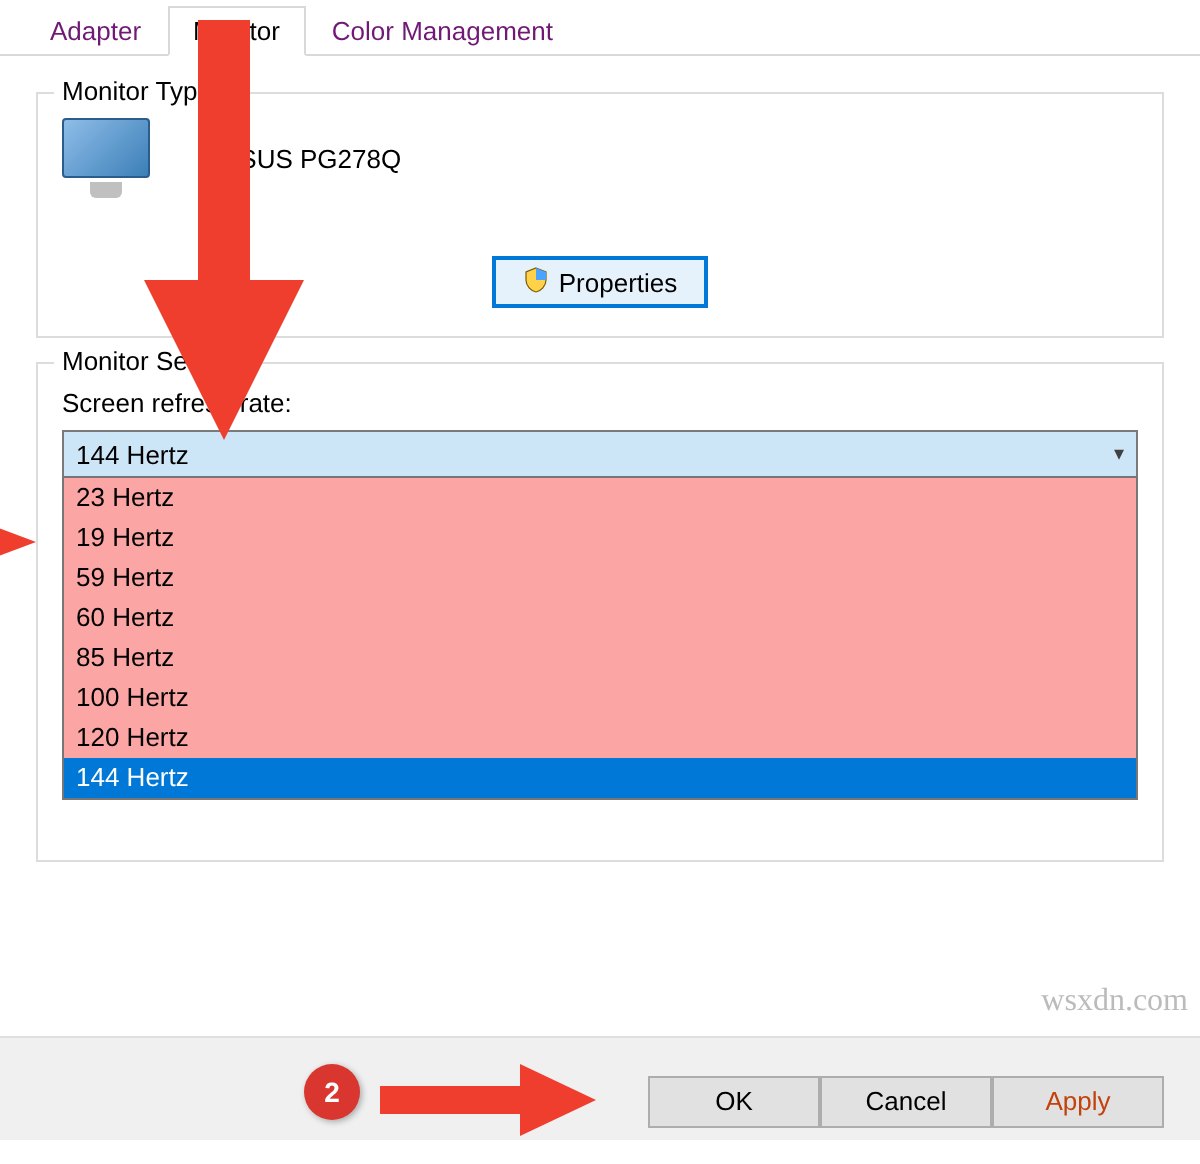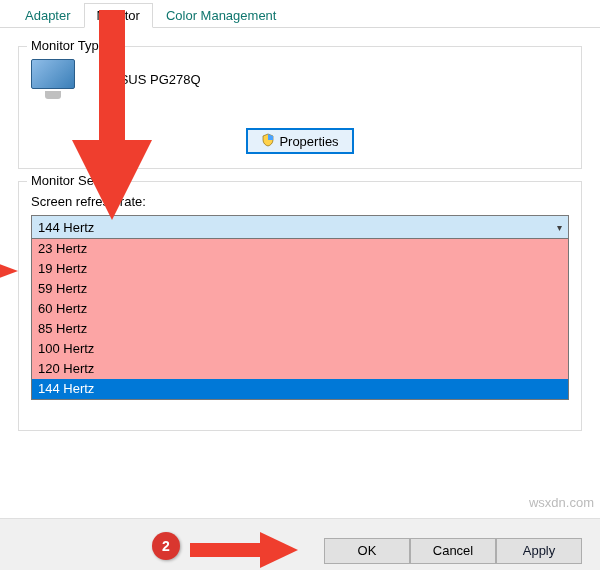--- a/index.html
+++ b/index.html
@@ -2,36 +2,36 @@
 <html><head>
   <meta charset="utf-8">
   <style>
     * { box-sizing: border-box; font-family: "Segoe UI", Tahoma, sans-serif; font-size: 13px; }
     body { margin: 0; width: 600px; height: 582px; background: #fff; position: relative; overflow: hidden; }
 
     
     .tabs { display: flex; padding: 2px 2px 0 12px; background: #fff; border-bottom: 1px solid #d9d9d9; }
     .tab { padding: 4px 12px 4px 12px; border: 1px solid transparent; cursor: pointer; position: relative; top: 1px; }
     .tab.active { background: #fff; border: 1px solid #d9d9d9; border-bottom: 1px solid #fff; }
-    .tab.inactive { color: #0f766e; }
+    .tab.inactive { color: #701a75; }
 
     .panel { padding: 6px 18px 10px 18px; }
 
     
     .groupbox { border: 1px solid #dcdcdc; margin-top: 12px; padding: 12px 12px 14px 12px; position: relative; }
     .groupbox-title { position: absolute; top: -9px; left: 8px; background: #fff; padding: 0 4px; color: #000; }
 
     .monitor-row { display: flex; align-items: center; gap: 10px; }
 
     .props-row { display: flex; justify-content: center; margin-top: 29px; }
 
     .btn { display: inline-flex; align-items: center; justify-content: center; padding: 4px 14px; border: 1px solid #adadad; background: #e1e1e1; cursor: pointer; min-width: 86px; height: 26px; }
     .btn.highlight { border: 2px solid #0078d7; background: #e5f1fb; padding: 3px 13px; }
     .btn .shield { margin-right: 4px; display: inline-block; }
-    .btn.disabled { color: #0f172a; }
+    .btn.disabled { color: #c2410c; }
 
     .label { margin-bottom: 6px; display: block; }
 
     
     .combo { border: 1px solid #7a7a7a; background: #cde6f7; display: flex; align-items: center; justify-content: space-between; padding: 2px 6px 2px 6px; height: 24px; cursor: pointer; }
     .combo .chev { color: #404040; font-size: 10px; }
 
     
     .dropdown-list { border: 1px solid #767676; background: #fca5a5; margin-top: -1px; }
     .drop-item { padding: 0 6px; line-height: 20px; height: 20px; cursor: pointer; }
@@ -45,21 +45,21 @@
     .monitor-icon .screen { position:absolute; top:0; left:0; width:44px; height:30px; background: linear-gradient(135deg,#8fbde8,#3b7fb8); border:1px solid #2a5d8a; border-radius:2px; }
     .monitor-icon .stand { position:absolute; bottom:0; left:14px; width:16px; height:8px; background:#c0c0c0; border-radius:0 0 3px 3px; }
 
     
     .big-arrow { position: absolute; z-index: 50; }
     .red-arrow-2 { position: absolute; z-index: 50; }
 
     
     .badge { position:absolute; width:28px; height:28px; border-radius:50%; background:#d9362f; color:#fff; display:flex; align-items:center; justify-content:center; font-weight:bold; font-size:14px; z-index:60; box-shadow: 1px 1px 3px rgba(0,0,0,0.3); }
 
-    .watermark { position:absolute; right:6px; bottom:72px; font-size:13px; color:#bbb; z-index:30;}
+    .watermark { position:absolute; right:6px; bottom:72px; font-size:16px; color:#bbb; z-index:30;font-family:Liberation Serif, serif;}
   </style>
 </head>
 <body>
 
 <div class="tabs">
   <div class="tab inactive">Adapter</div>
   <div class="tab active">Monitor</div>
   <div class="tab inactive">Color Management</div>
 </div>
 

